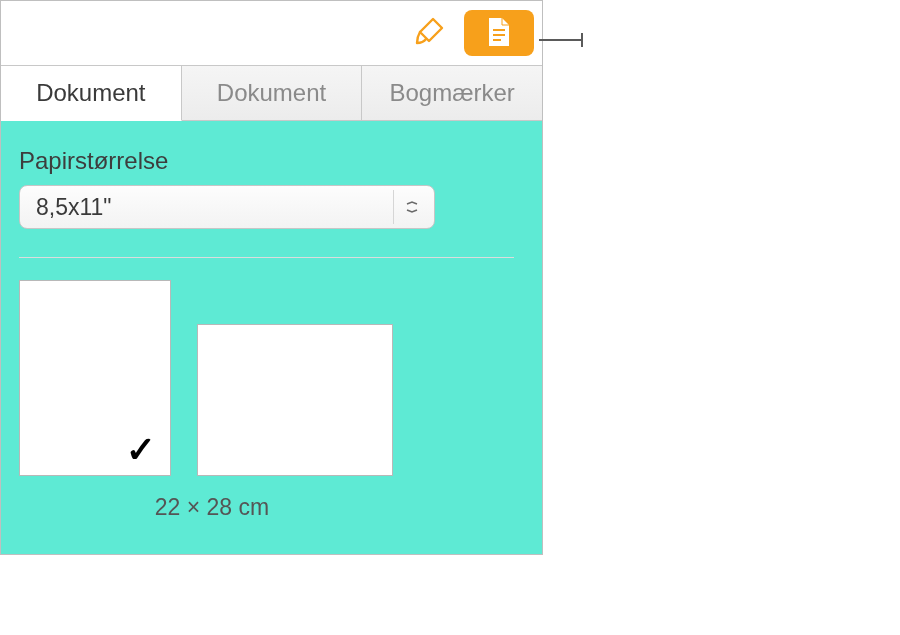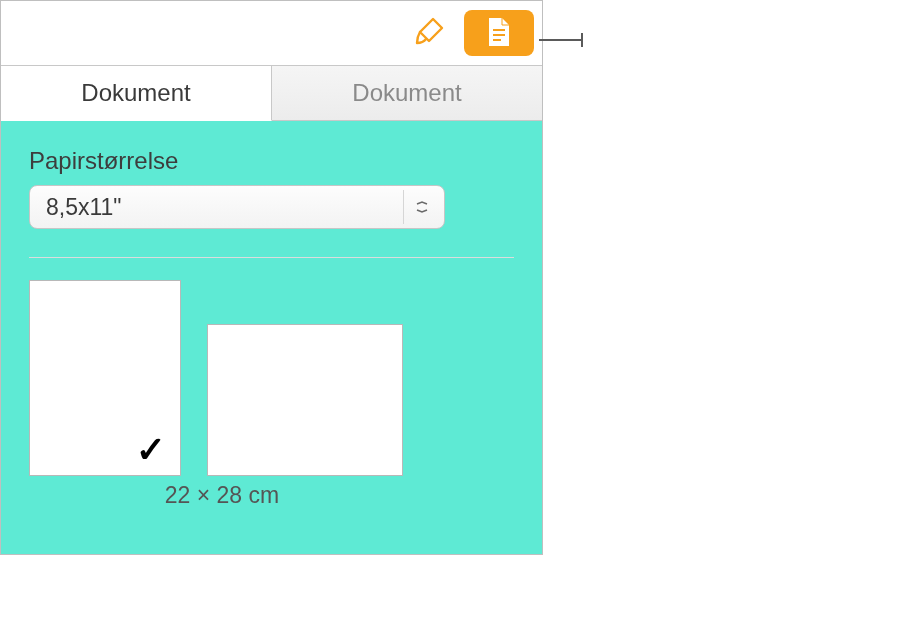--- a/index.html
+++ b/index.html
@@ -59,21 +59,21 @@
       background: linear-gradient(#f5f5f5, #ececec);
     }
     .tab:last-child { border-right: none; }
     .tab.active {
       background: #fff;
       color: #3a3a3a;
       border-bottom: 1px solid #fff;
       margin-bottom: -1px;
     }
     .content {
-      padding: 26px 28px 0 28px;
+      padding: 26px 28px 0 18px;
     }
     .section-label {
       font-size: 24px;
       color: #3d3d3d;
       margin-bottom: 10px;
     }
     .select-wrap {
       position: relative;
       width: 416px;
       height: 44px;
@@ -137,21 +137,21 @@
       right: 14px;
       bottom: 4px;
       font-size: 36px;
       color: #000;
       font-weight: bold;
     }
     .dimensions {
       text-align: center;
       font-size: 23px;
       color: #555;
-      margin-top: 6px;
+      margin-top: 18px;
       width: 374px;
       margin-left: 6px;
     }
     .callout-line {
       position: absolute;
       top: 39px;
       left: 539px;
       width: 42px;
       height: 2px;
       background: #5a5a5a;
@@ -195,20 +195,23 @@
     </button>
   </div>
 
   <div class="tabs">
     <div class="tab active">
       <span>Dokument</span>
     </div>
     <div class="tab">
       <span>Dokument</span>
     </div>
+    <div class="tab">
+      <span>Bogmærker</span>
+    </div>
   </div>
 
   <div class="content">
 
     <div class="section-label">Papirstørrelse</div>
 
     <div class="select-wrap">
       <span class="select-value">8,5x11"</span>
       <span class="select-caret-divider"></span>
       <span class="select-caret">

